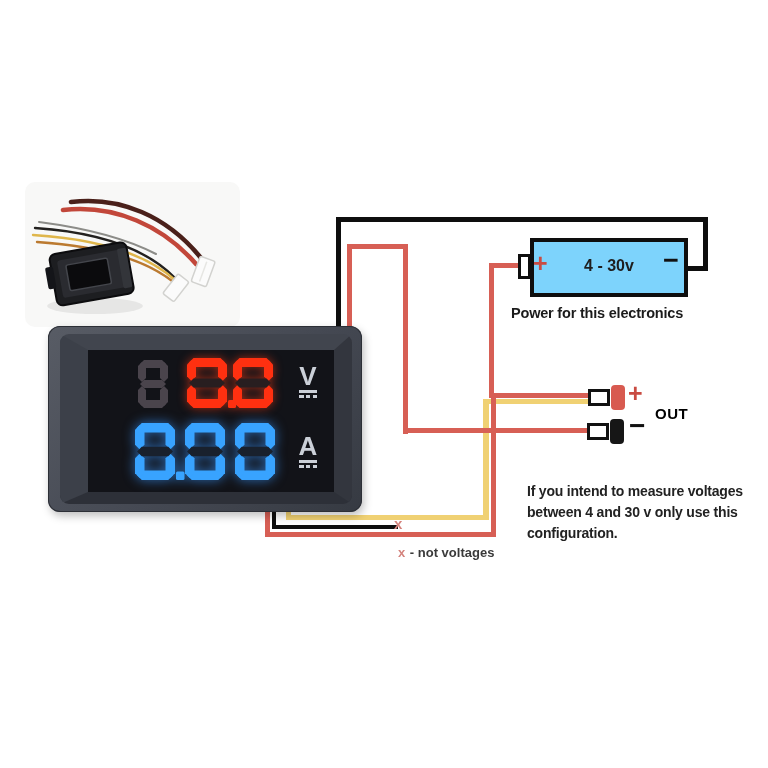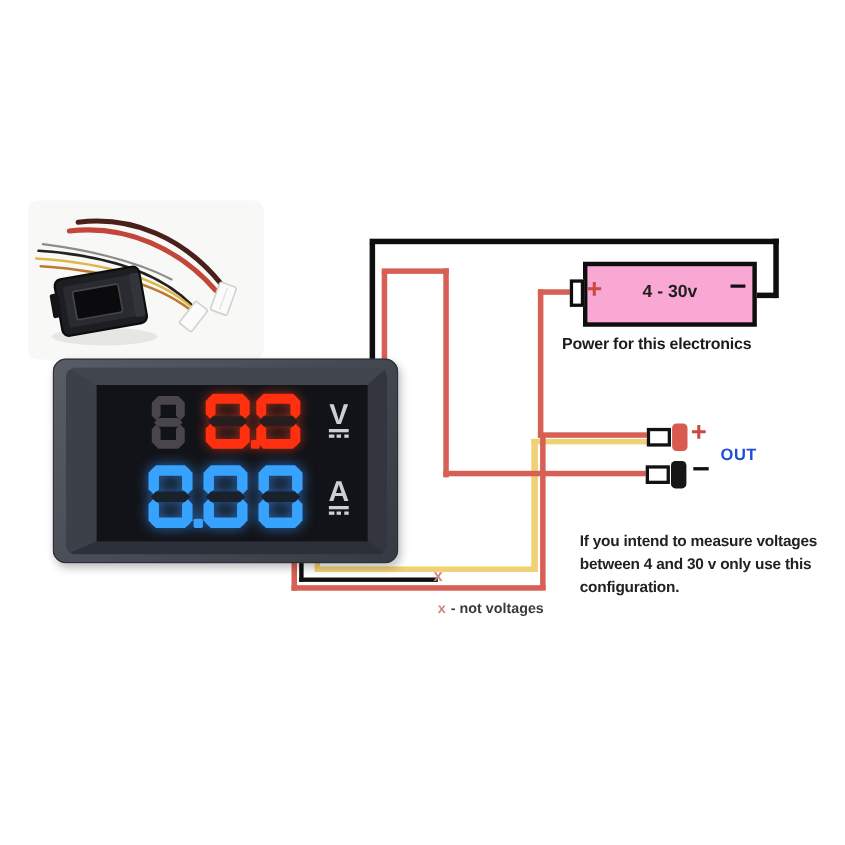--- a/index.html
+++ b/index.html
@@ -26,40 +26,40 @@
   .glow-red{filter:drop-shadow(0 0 5px rgba(255,60,20,.6));}
   .glow-blue{filter:drop-shadow(0 0 6px rgba(55,150,255,.7));}
   .unit{position:absolute;width:30px;text-align:center;color:var(--unit-text);
         font-weight:bold;font-size:26px;line-height:24px;}
   .dc{width:18px;margin:2px auto 0;}
   .dc-solid{height:3px;background:var(--unit-text);}
   .dc-dash{display:flex;justify-content:space-between;margin-top:2px;}
   .dc-dash i{width:4.5px;height:3px;background:var(--unit-text);}
 
   
-  .battery{position:absolute;left:530px;top:238px;width:158px;height:59px;background:#f9a8d4;
+  .battery{position:absolute;left:530px;top:238px;width:158px;height:59px;background:#7dd3fc;
            border:4px solid #0e0e0e;box-sizing:border-box;}
   .battery-label{position:absolute;left:0;right:0;top:15px;text-align:center;
                  font-size:16px;font-weight:bold;color:var(--text);}
   .battery-tab{position:absolute;left:518px;top:254px;width:13px;height:25px;background:#fff;
                border:3px solid #0e0e0e;box-sizing:border-box;}
   .sign{position:absolute;font-weight:bold;line-height:1;}
   .batt-plus{left:533px;top:251px;font-size:25px;color:var(--battery-plus-red);}
   .batt-minus{left:663px;top:247px;font-size:27px;color:#111;}
   .power-caption{position:absolute;left:511px;top:305px;font-size:14.5px;font-weight:bold;
                  color:#1b1b1b;letter-spacing:-.2px;}
 
   
   .out-conn{position:absolute;width:22px;height:17px;background:#fff;border:3px solid #121212;
             box-sizing:border-box;}
   .out-cap{position:absolute;width:14px;height:25px;border-radius:4px;}
   .out-plus-sign{left:628px;top:381px;font-size:25px;color:var(--battery-plus-red);}
   .out-minus-sign{left:629px;top:412px;font-size:28px;color:#111;}
   .out-label{position:absolute;left:655px;top:405px;font-size:15px;font-weight:bold;
-             letter-spacing:.5px;color:#1d4ed8;}
+             letter-spacing:.5px;color:#000000;}
 
   
   .wire-x{position:absolute;left:394px;top:516px;font-size:15px;font-weight:bold;
           color:var(--marker-red);line-height:1;}
   .note{position:absolute;left:398px;top:545px;font-size:13px;font-weight:bold;color:#3a3a3a;}
   .note .note-x{color:var(--marker-red);margin-right:1px;}
   .instruction{position:absolute;left:527px;top:481px;width:250px;font-size:14px;
                font-weight:bold;color:#222;line-height:21px;letter-spacing:-.2px;}
 </style>
 </head>

